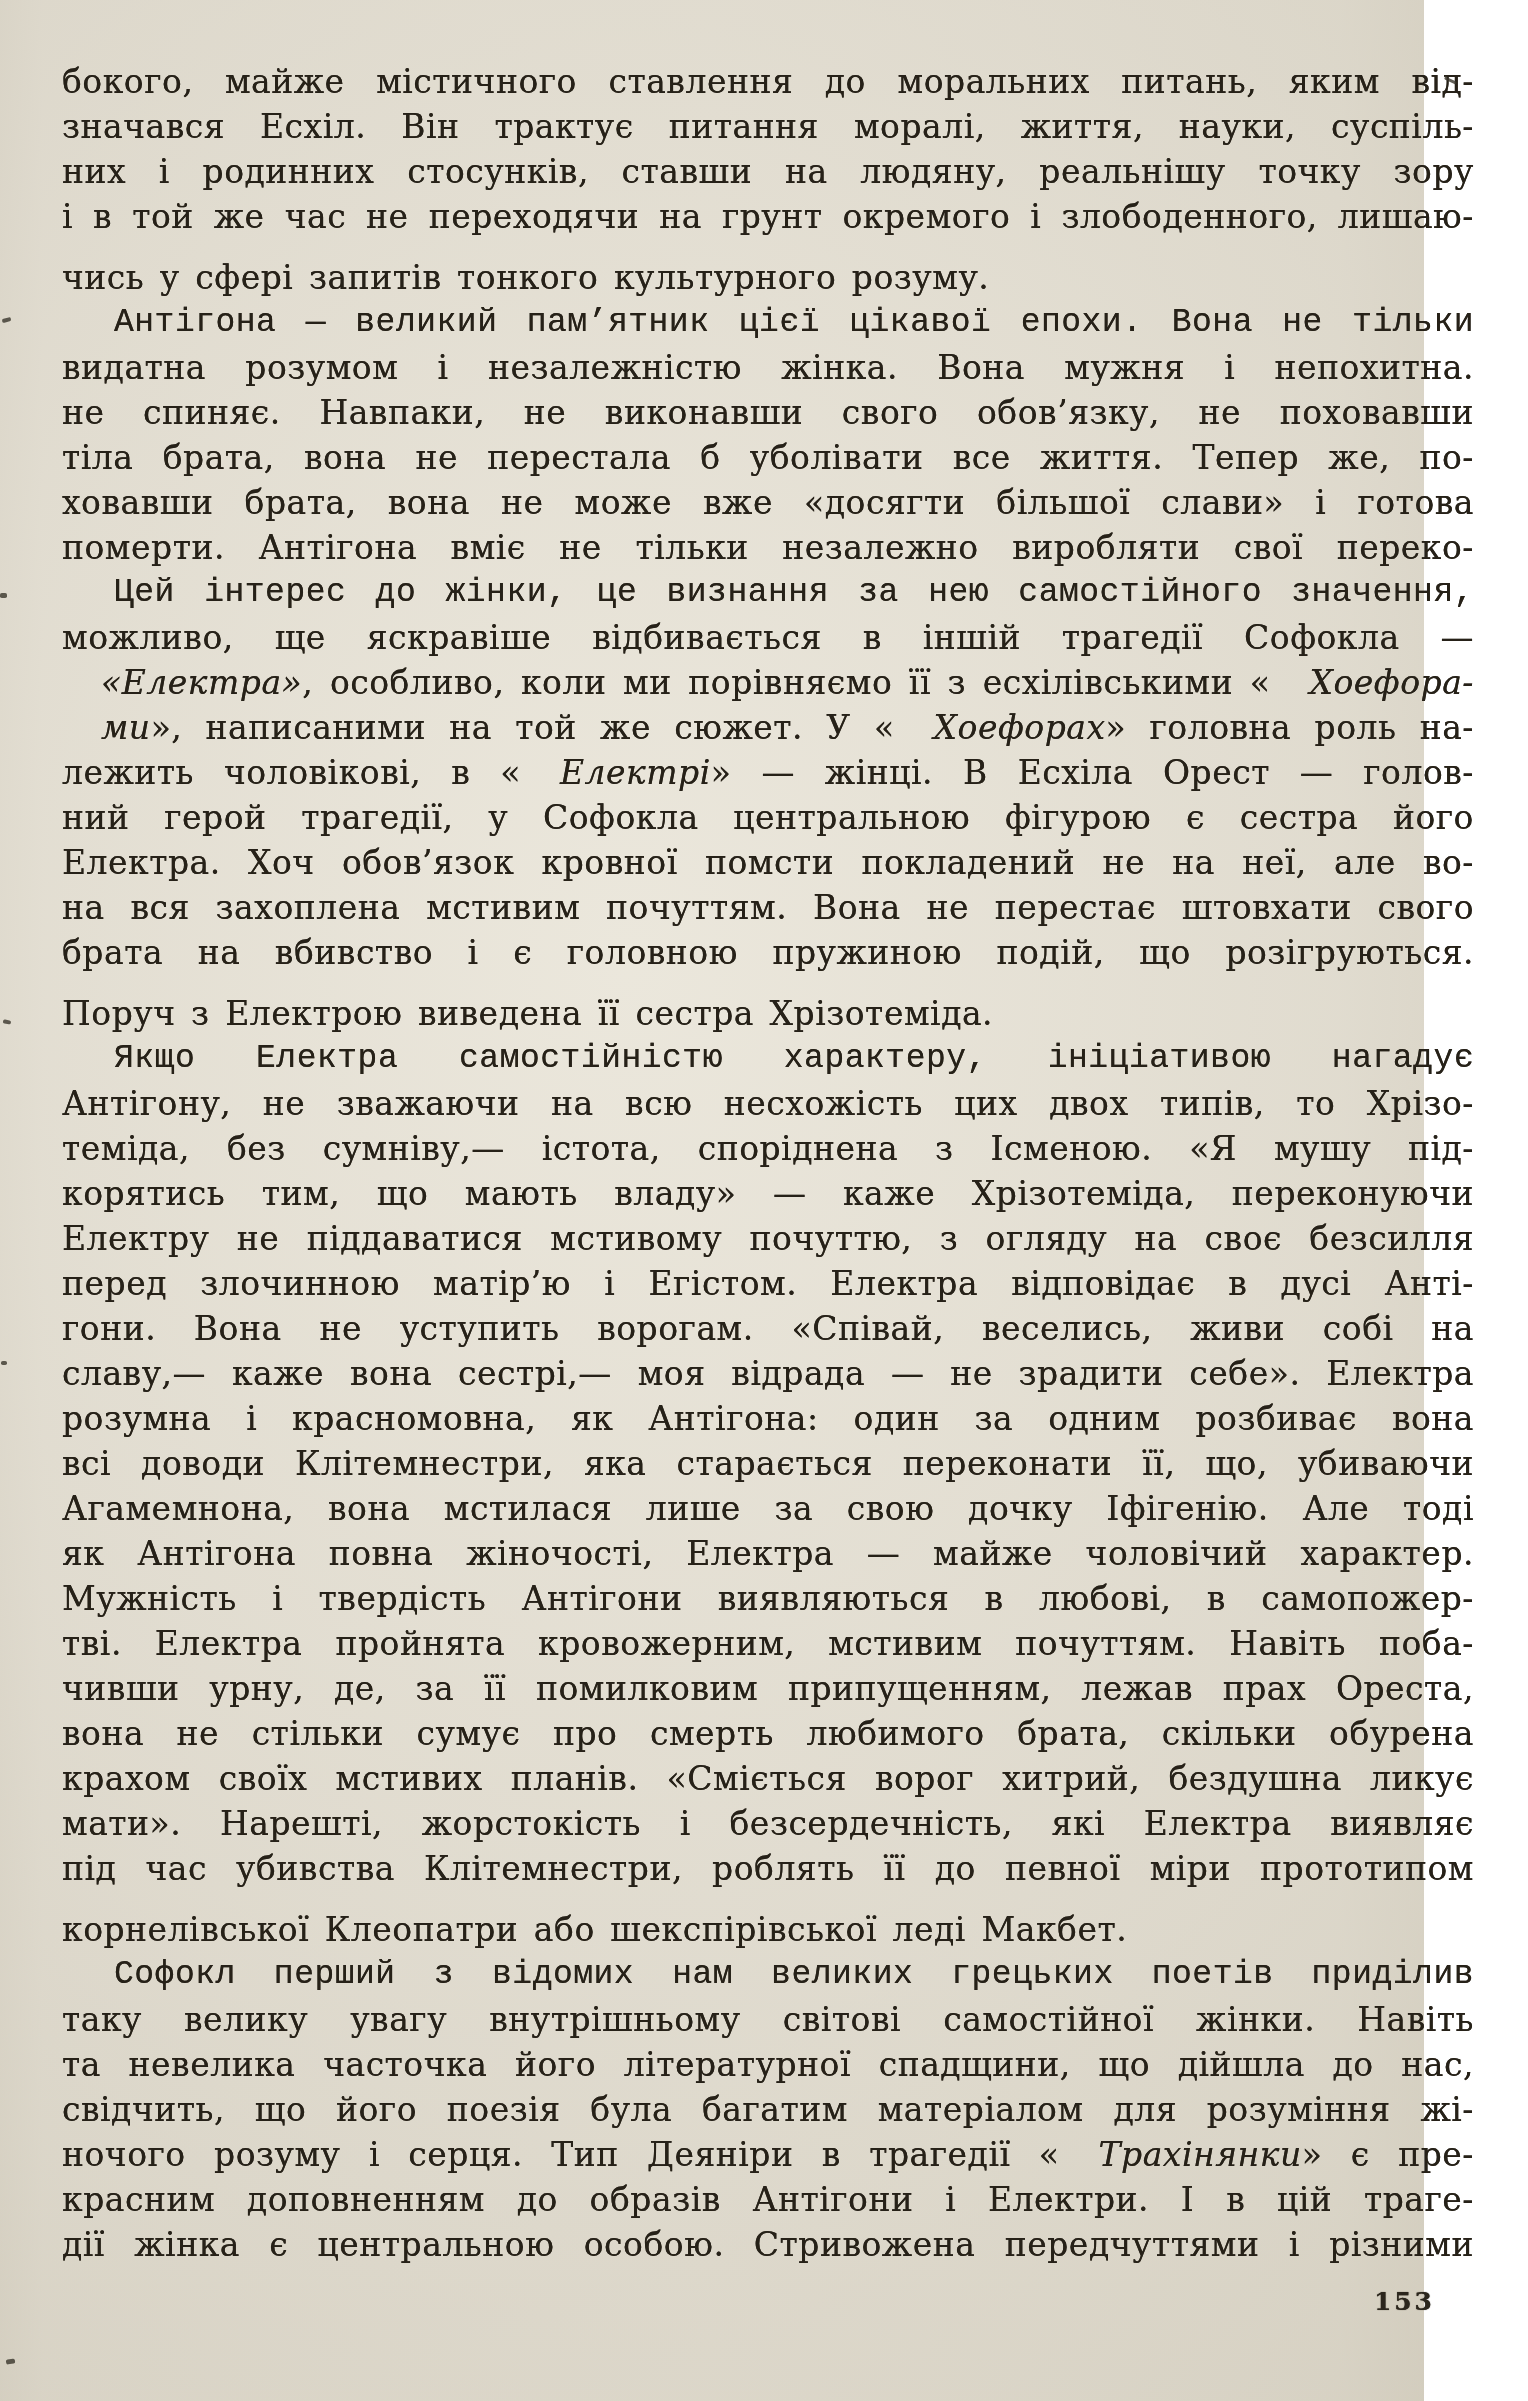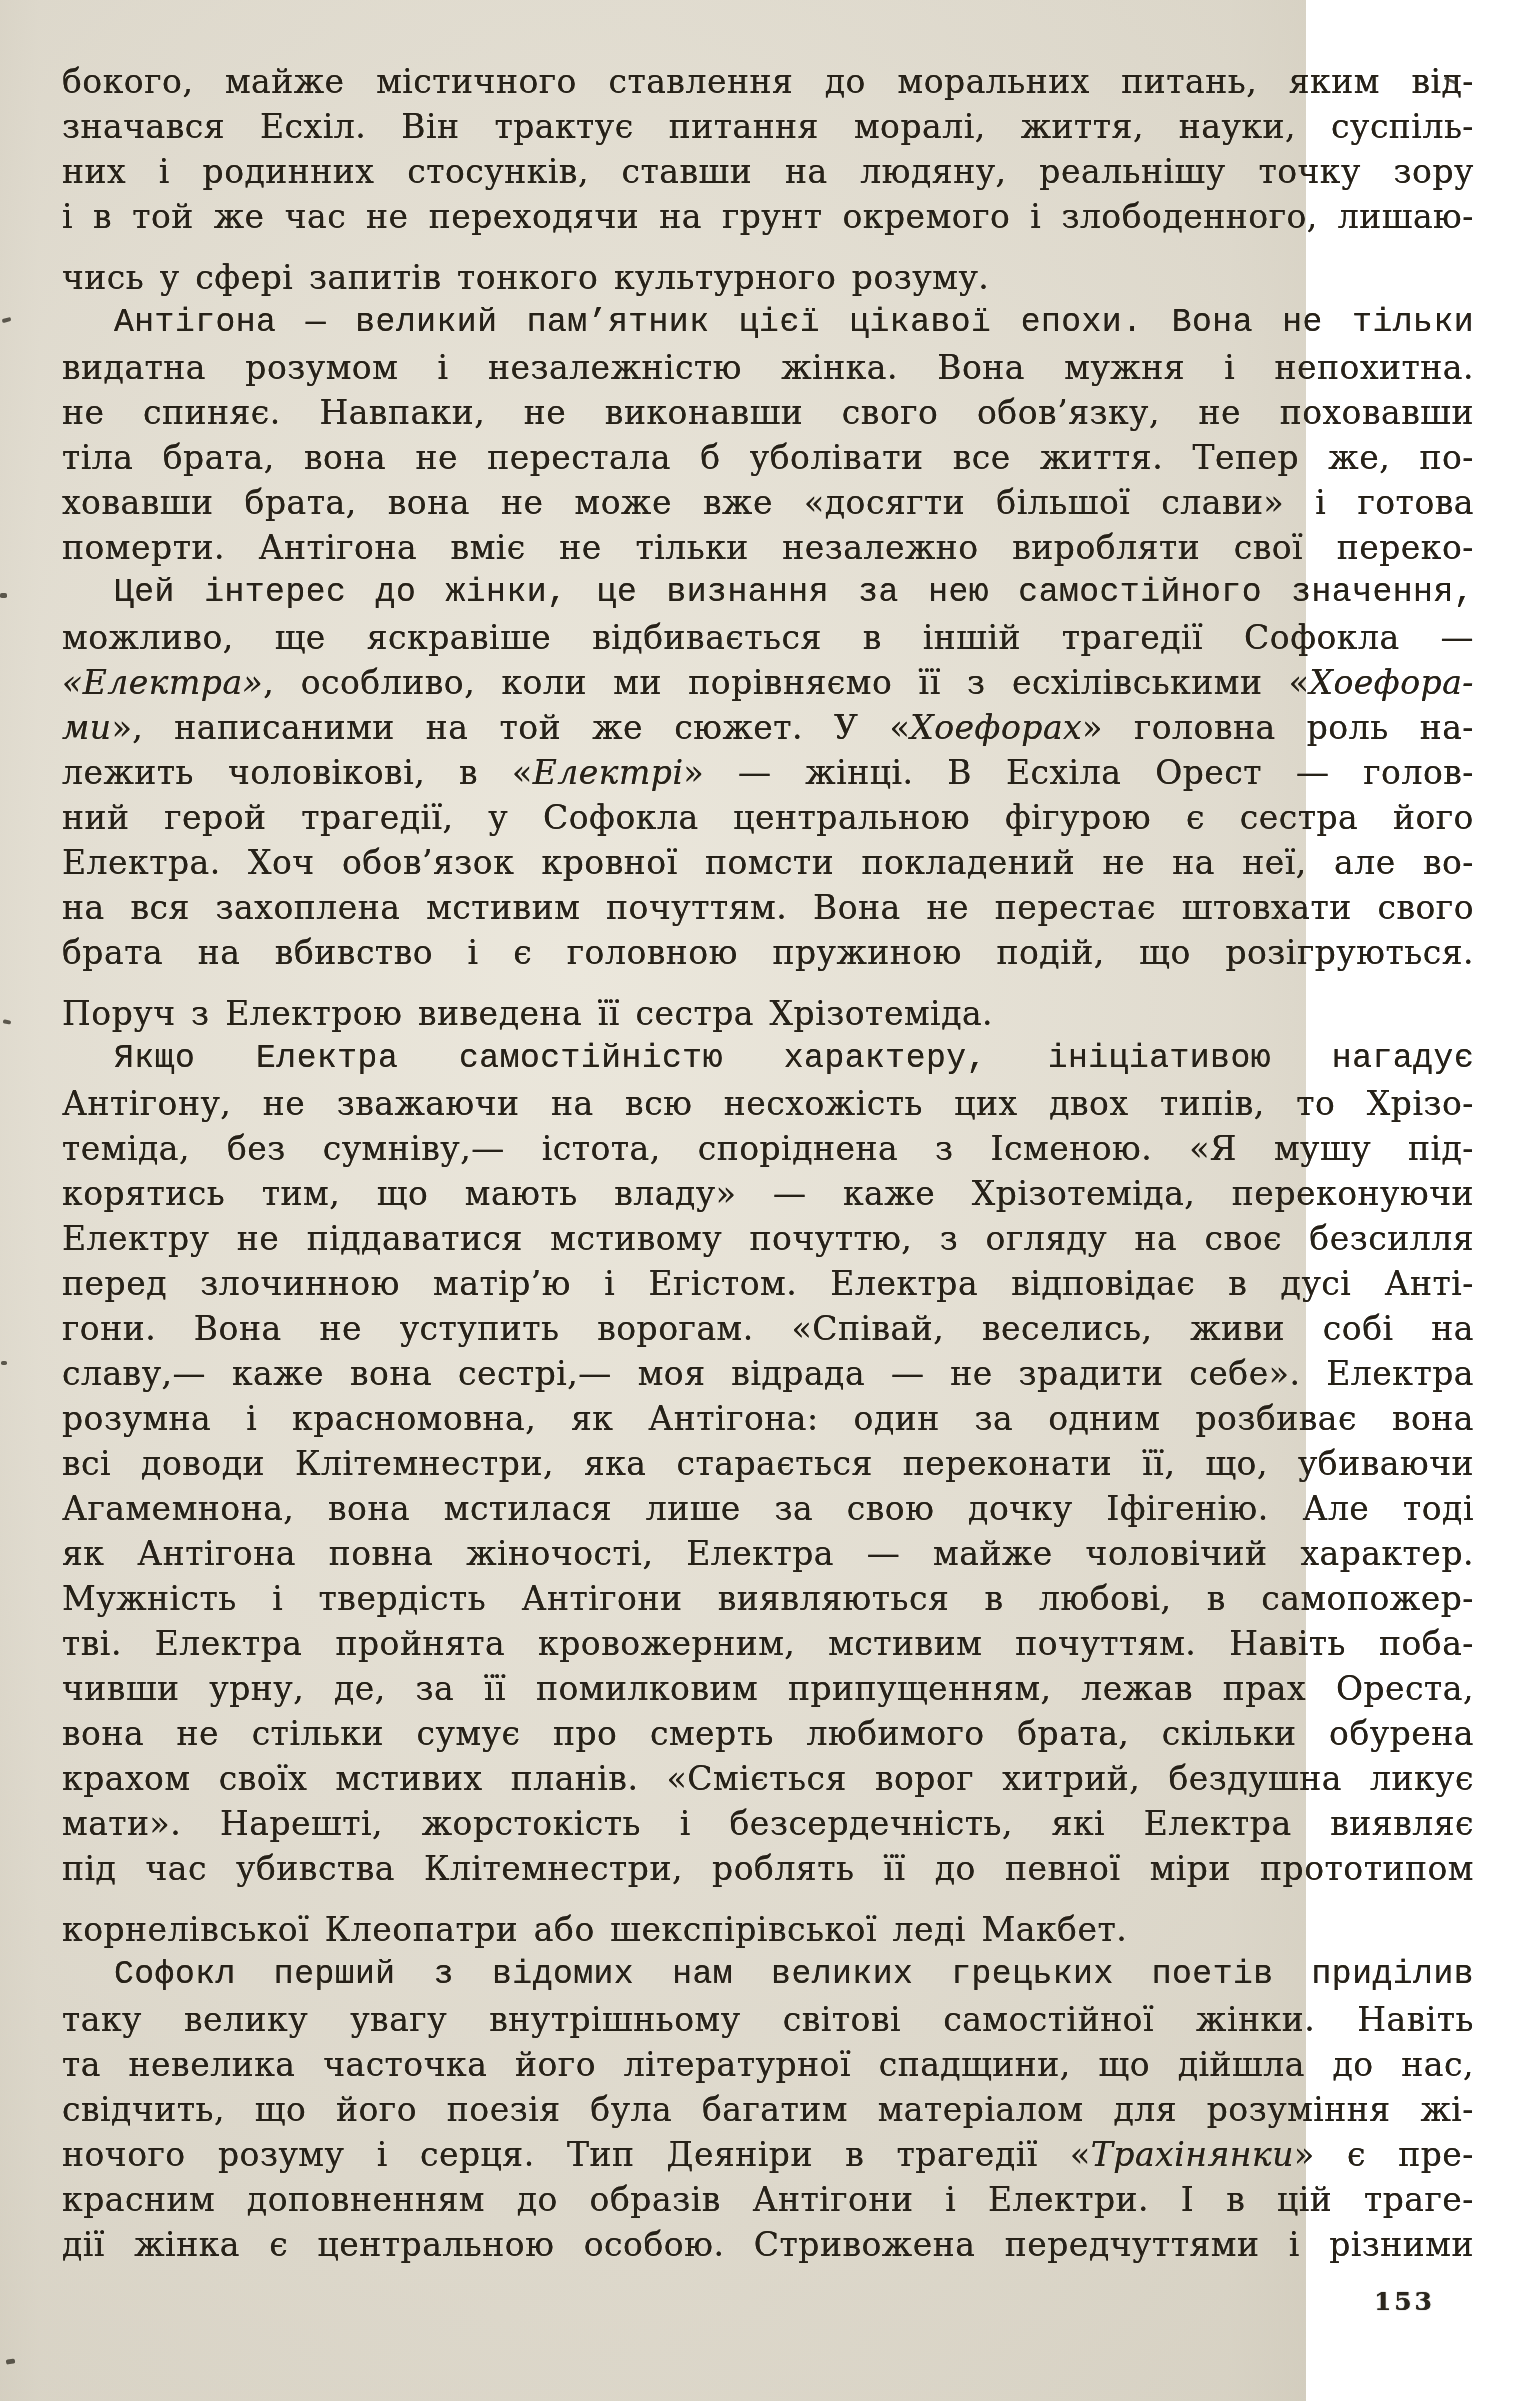--- a/index.html
+++ b/index.html
@@ -7,21 +7,21 @@
     padding: 0;
   }
   body {
     width: 1529px;
     height: 2401px;
     overflow: hidden;
     font-family: "DejaVu Serif", "Liberation Serif", serif;
   }
   .page {
     position: relative;
-    width: 1306px;
+    width: 1424px;
     height: 2401px;
     background-color: #d9d4c6;
     background-image:
       radial-gradient(ellipse 130% 95% at 44% 40%,
         rgba(236,232,221,0.95) 0%,
         rgba(224,219,207,0.75) 48%,
         rgba(205,199,183,0.65) 100%),
       linear-gradient(90deg,
         #ccc6b6 0%, #d9d4c6 3%,
         #ddd8ca 50%,
@@ -46,20 +46,21 @@
   .line.end {
     text-align-last: left;
     margin-top: 16px;
   }
   .line.indent {
     padding-left: 52px;
     font-family: Liberation Mono, monospace;
   }
   .it {
     font-style: italic;
+    margin-left: 39px;
   }
   .page-number {
     position: absolute;
     left: 1374px;
     top: 2287px;
     font-size: 25px;
     font-weight: bold;
     letter-spacing: 2.8px;
     color: #2b261d;
     text-shadow: 0 0 0.9px rgba(38,32,22,0.9);

